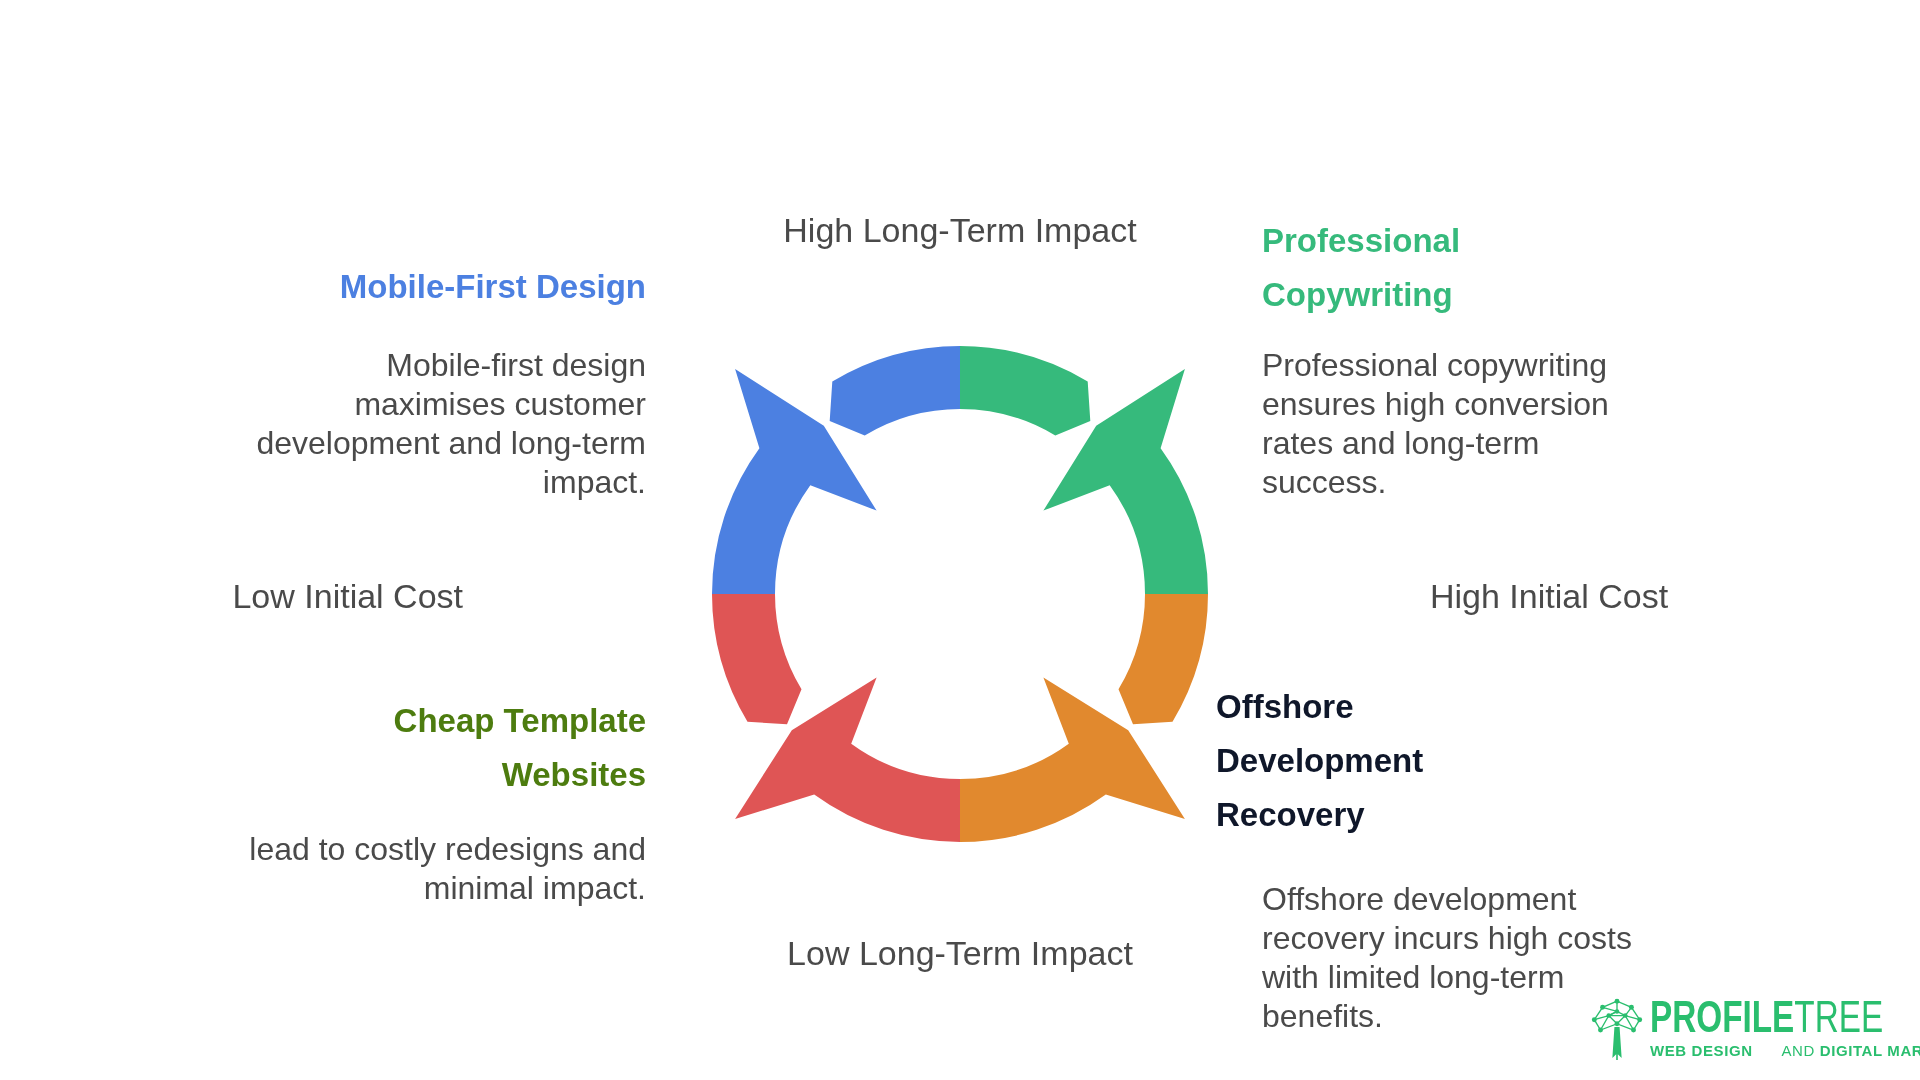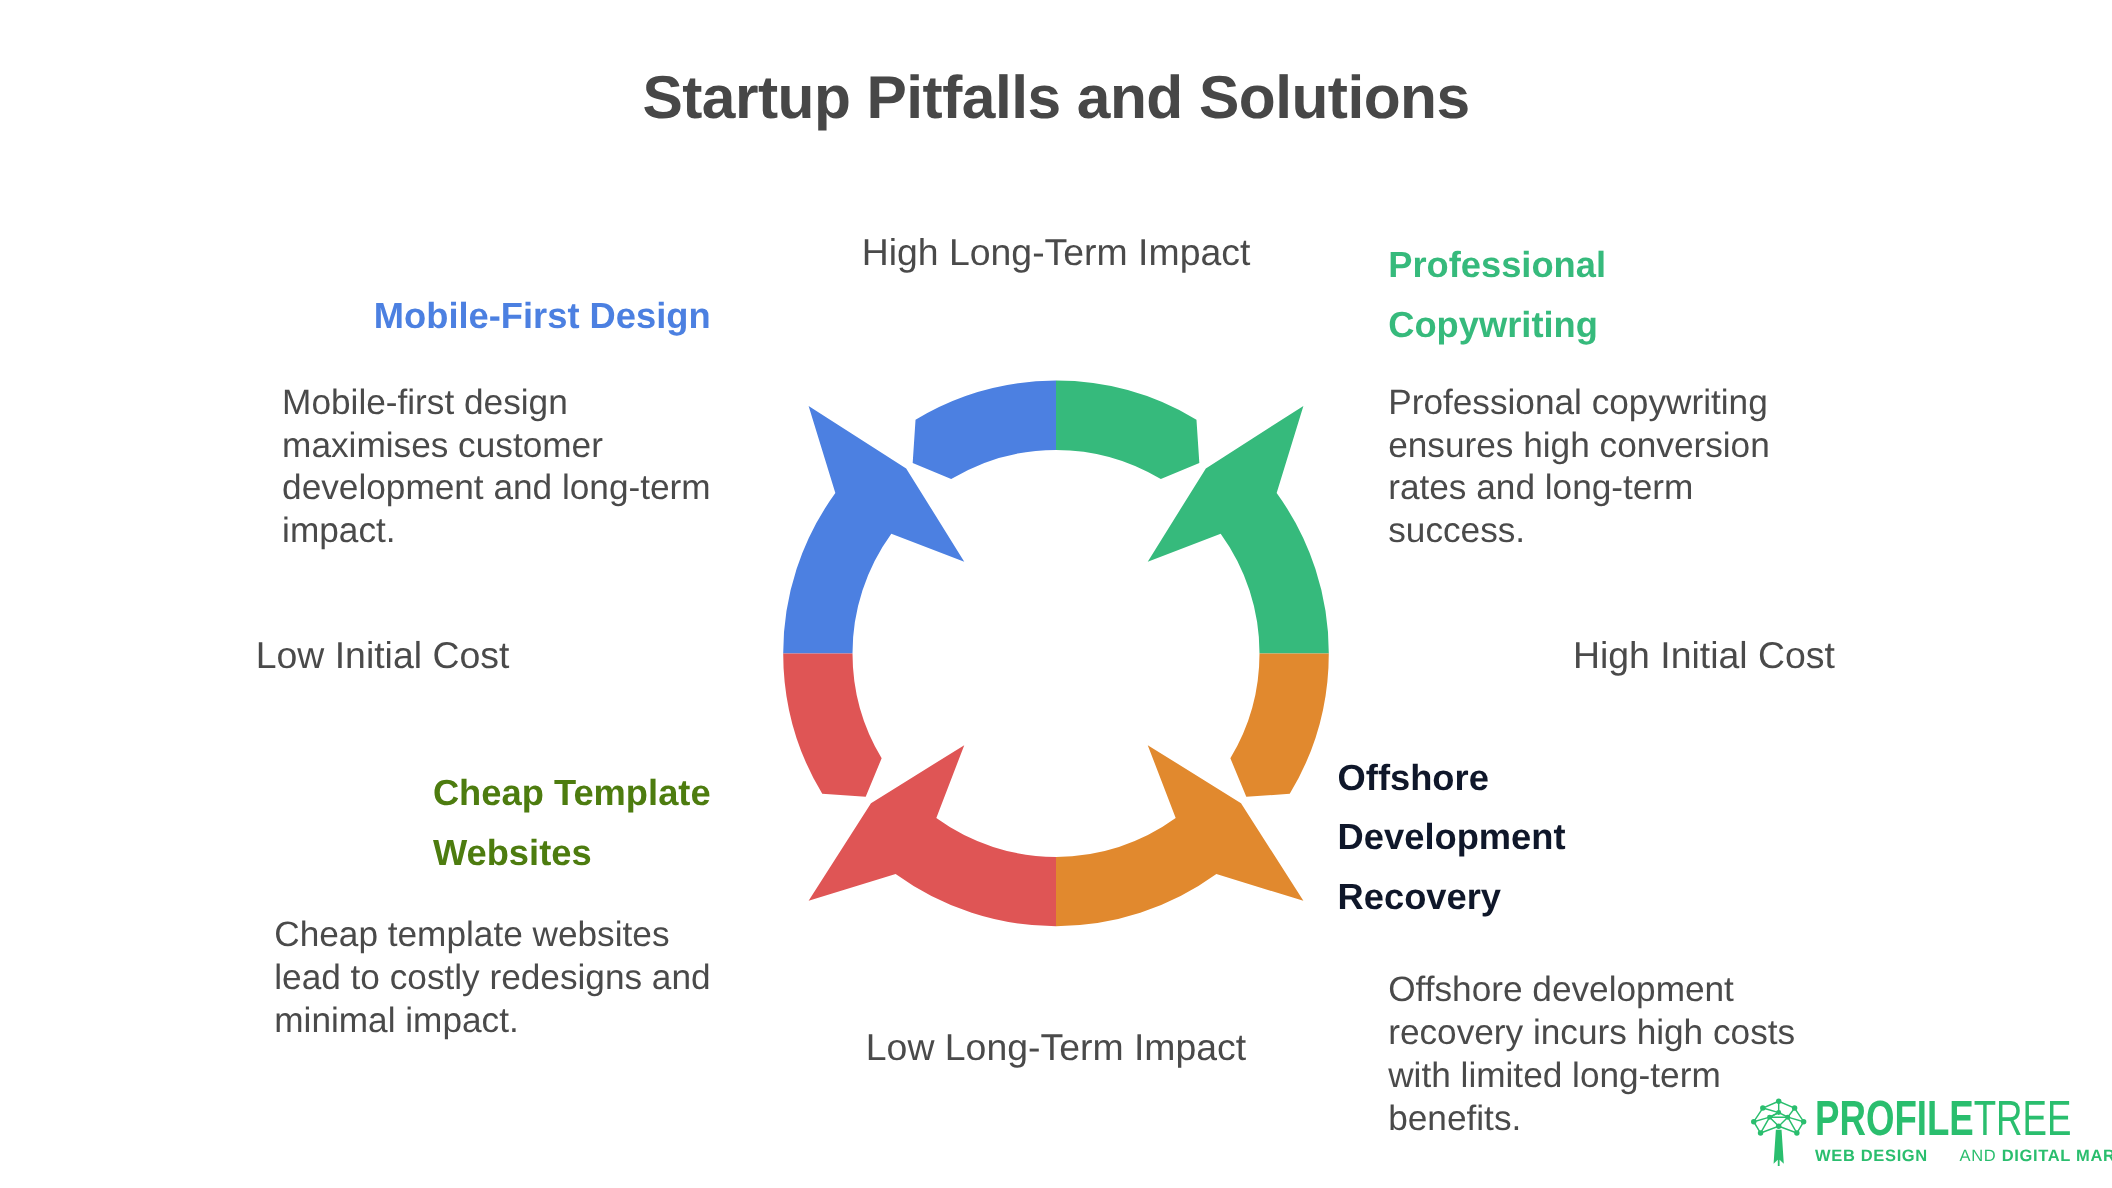--- a/index.html
+++ b/index.html
@@ -12,21 +12,21 @@
     left:0;top:56px;width:1920px;text-align:center;
     font-size:55px;font-weight:bold;color:#474747;letter-spacing:-0.5px;
   }
   .axis-label{font-size:34px;color:#4a4a4a;white-space:nowrap;}
   #axis-top{left:0;top:211px;width:1920px;text-align:center;}
   #axis-bottom{left:0;top:934px;width:1920px;text-align:center;}
   #axis-left{right:1457px;top:577px;}
   #axis-right{left:1430px;top:577px;}
   .q-heading{font-size:33px;font-weight:bold;line-height:54px;white-space:nowrap;}
   .q-body{font-size:32px;color:#4a4a4a;line-height:39px;white-space:nowrap;}
-  .align-r{}
+  .align-r{text-align:right;}
   .align-l{text-align:left;}
   #q0-heading{right:1274px;top:260px;color:#4c80e1;}
   #q0-body{right:1274px;top:346px;}
   #q1-heading{left:1262px;top:214px;color:#36ba7c;}
   #q1-body{left:1262px;top:346px;}
   #q2-heading{right:1274px;top:694px;color:#4d7c0f;}
   #q2-body{right:1274px;top:830px;}
   #q3-heading{left:1216px;top:680px;color:#0f172a;}
   #q3-body{left:1262px;top:880px;}
   #cycle-svg{left:680px;top:314px;}
@@ -43,21 +43,20 @@
     margin-top:3px;font-size:15px;color:#2abe6e;letter-spacing:0.6px;white-space:nowrap;
     font-weight:bold;
   }
   #tagline .lt{font-weight:normal;margin-left:24px;}
 </style>
 </head>
 <body>
 
 <div id="stage">
 
-  <div id="main-title" class="abs">Startup Pitfalls and Solutions</div>
 
   <div id="axis-bottom" class="abs axis-label">Low Long-Term Impact</div>
   <div id="axis-top" class="abs axis-label">High Long-Term Impact</div>
   <div id="axis-left" class="abs axis-label">Low Initial Cost</div>
   <div id="axis-right" class="abs axis-label">High Initial Cost</div>
 
   <svg id="cycle-svg" class="abs" width="560" height="560" viewBox="-280 -280 560 560">
 
     <g fill="#36ba7c">
       <path d="M 0 -248 A 248 248 0 0 1 127.7 -212.5 L 130.3 -173.0 L 95.3 -158.5 A 185 185 0 0 0 0 -185 Z"></path>
@@ -99,21 +98,20 @@
     <div>ensures high conversion</div>
     <div>rates and long-term</div>
     <div>success.</div>
   </div>
 
   <div id="q2-heading" class="abs q-heading align-r">
     <div>Cheap Template</div>
     <div>Websites</div>
   </div>
   <div id="q2-body" class="abs q-body align-r">
-    <div>Cheap template websites</div>
     <div>lead to costly redesigns and</div>
     <div>minimal impact.</div>
   </div>
 
   <div id="q3-heading" class="abs q-heading align-l">
     <div>Offshore</div>
     <div>Development</div>
     <div>Recovery</div>
   </div>
   <div id="q3-body" class="abs q-body align-l">

